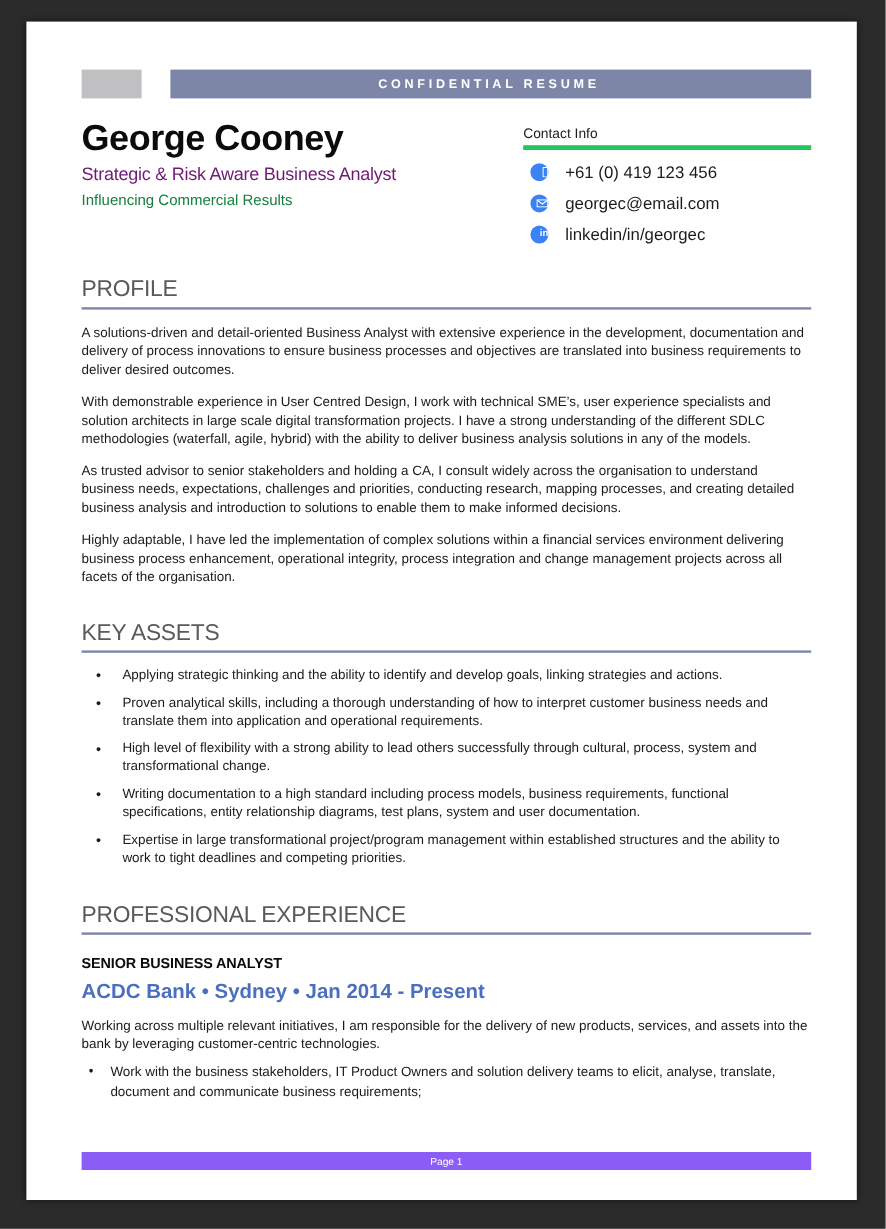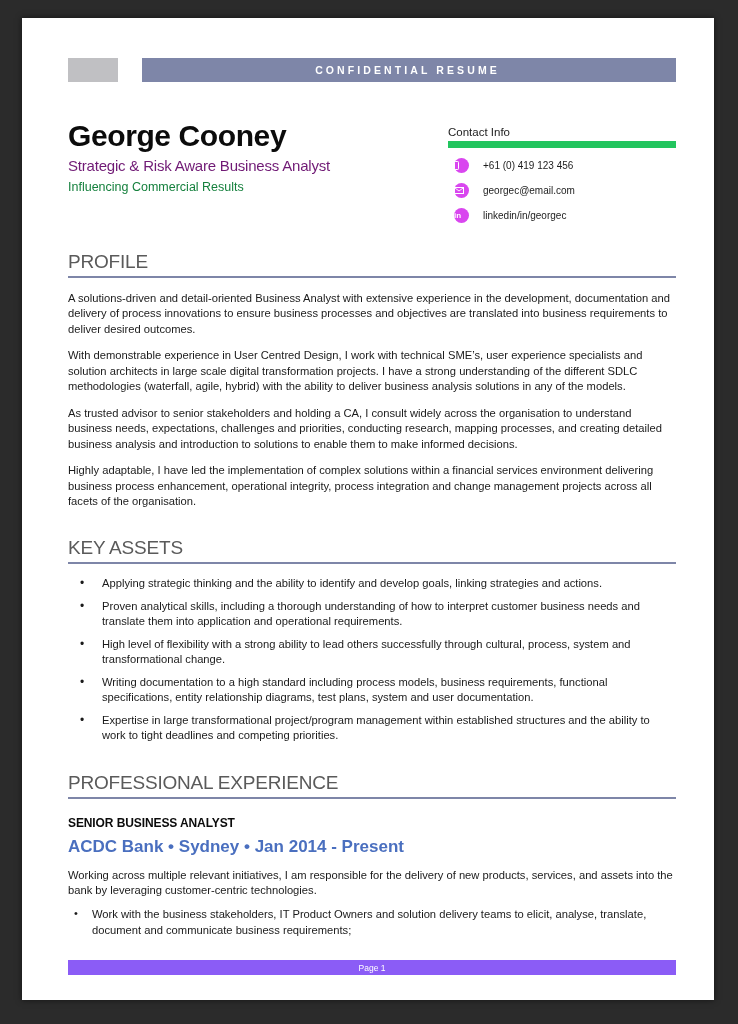--- a/index.html
+++ b/index.html
@@ -53,22 +53,21 @@
     letter-spacing: 3.1px;
     display: flex;
     align-items: center;
     justify-content: center;
     padding-right: 3px;
   }
 
   
   .id-contact {
     display: flex;
-    margin-top: 38px;
-    gap: 12px;
+    margin-top: 18px;
   }
   .identity { width: 368px; }
   .name {
     font-size: 30px;
     font-weight: bold;
     color: #0b0b0b;
     letter-spacing: -0.4px;
     line-height: 1.08;
   }
   .tagline {
@@ -82,47 +81,47 @@
     font-size: 12.5px;
     color: #15803d;
     margin-top: 6px;
   }
 
   .contact { flex: 1; padding-top: 6px; }
   .contact-title {
     font-size: 11.5px;
     color: #1c1c1c;
     padding-bottom: 3px;
-    border-bottom: 7px solid #22c55e;
+    border-bottom: 4px solid #22c55e;
   }
   .contact-row {
     display: flex;
     align-items: center;
     margin-top: 10px;
   }
   .c-icon {
     width: 15px;
     height: 15px;
     border-radius: 50%;
-    background: #d946ef;
+    background: #3b82f6;
     display: flex;
     align-items: center;
-    justify-content: flex-start;
+    justify-content: flex-end;
     flex: 0 0 auto;
     margin-left: 6px;
   }
   .c-icon svg { display: block; }
   .c-icon .in-text {
     color: #ffffff;
     font-size: 8px;
     font-weight: bold;
     line-height: 1;
   }
   .c-text {
-    font-size: 10px;
+    font-size: 14px;
     color: #1c1c1c;
     margin-left: 14px;
   }
 
   
   .sec {
     margin-top: 28px;
   }
   .sec-title {
     font-size: 19px;

